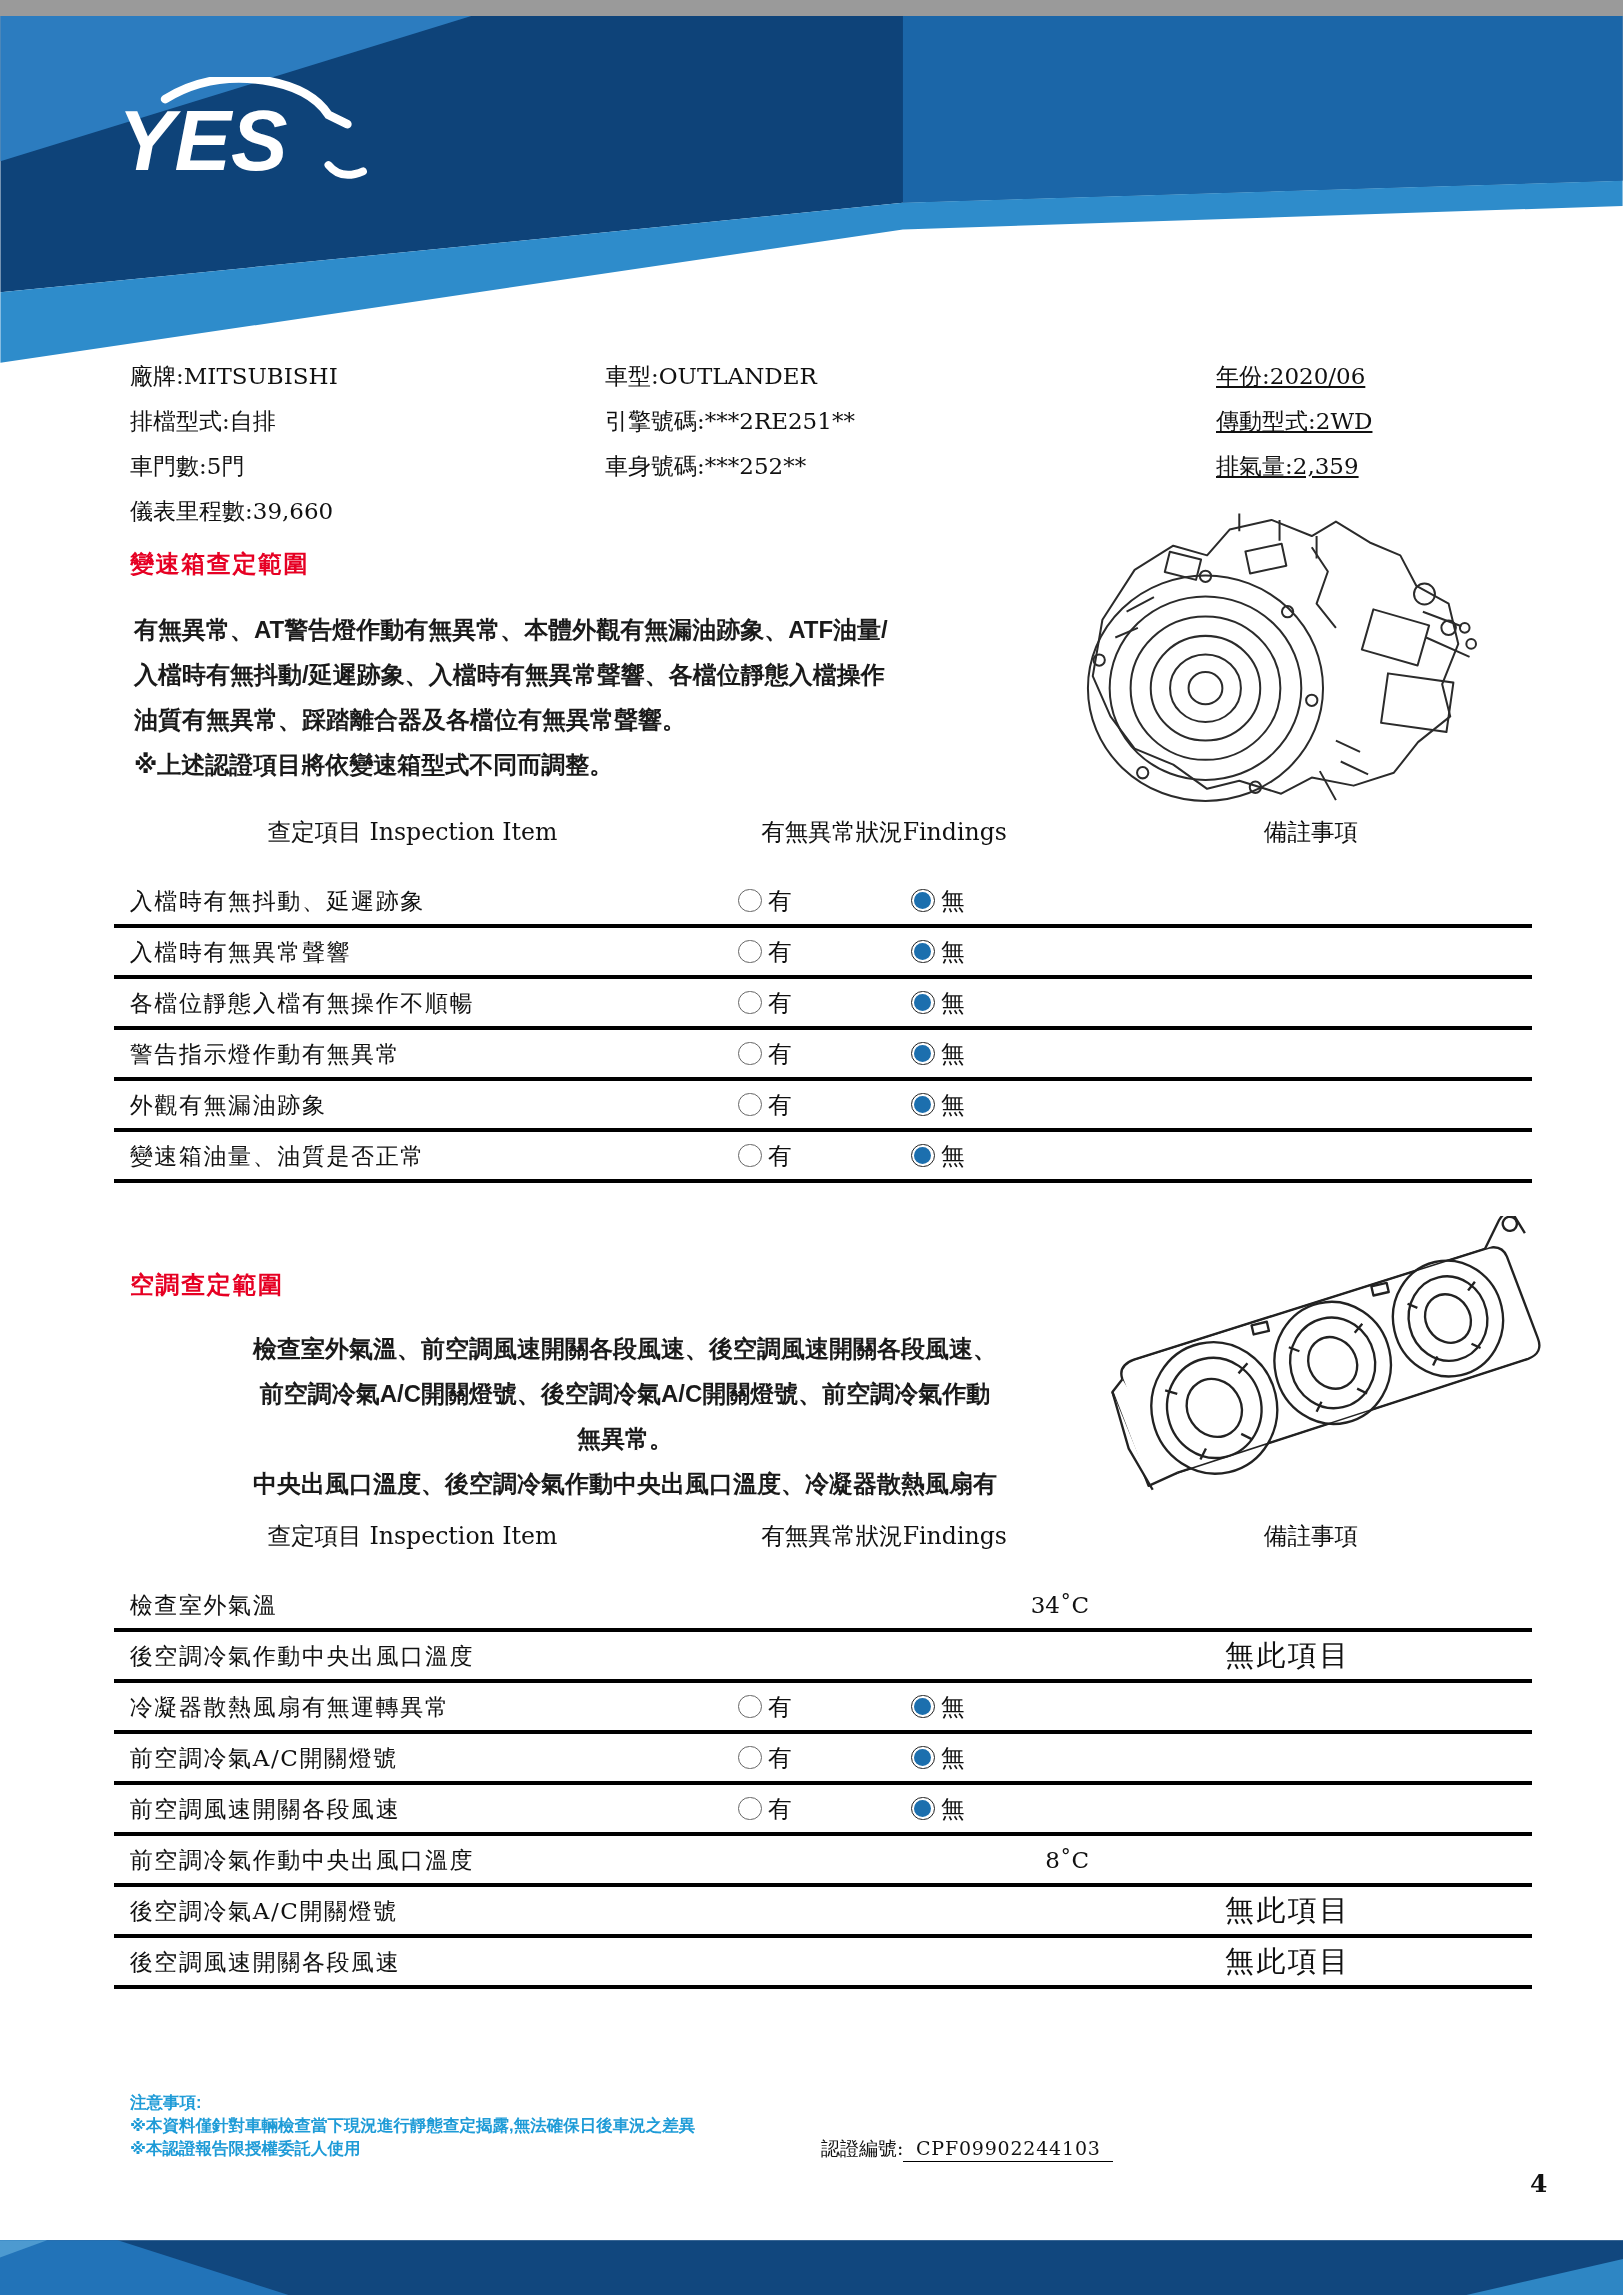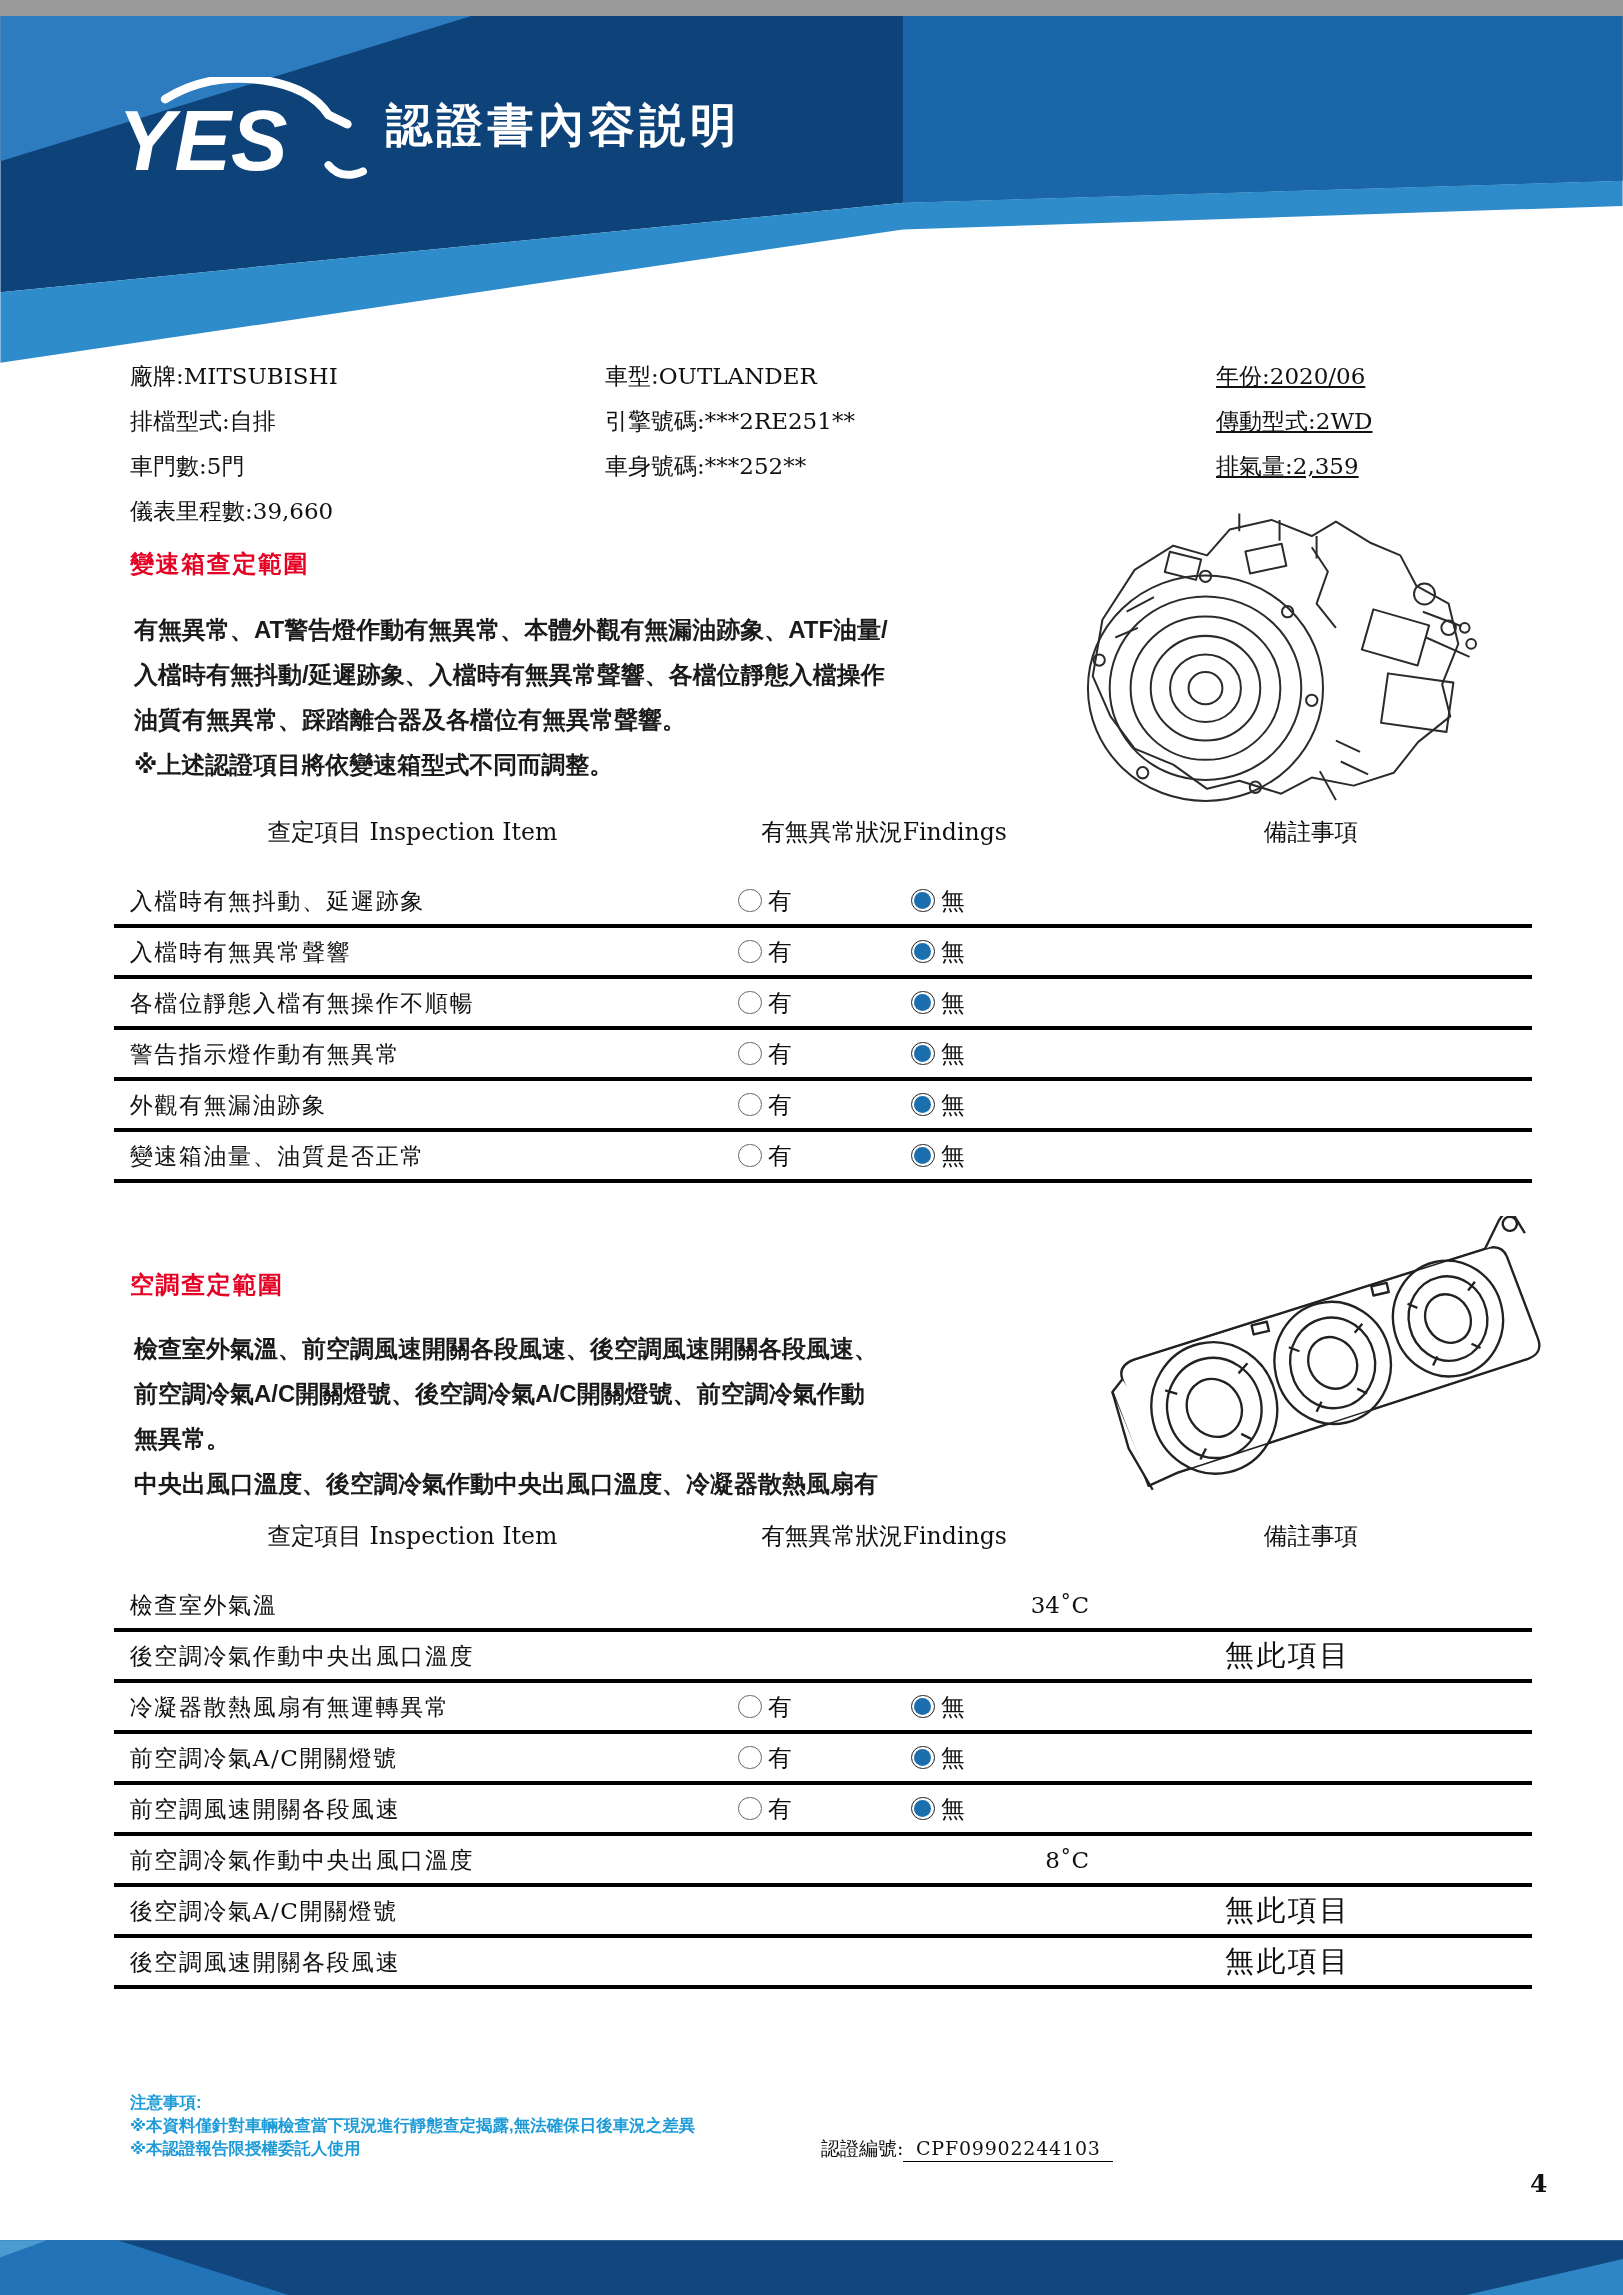--- a/index.html
+++ b/index.html
@@ -86,21 +86,20 @@
       <polygon points="0,0 600,0 0,185" fill="#2c7cbf"></polygon>
       <polygon points="0,352 1150,238 2067,210 2067,242 1150,272 0,442" fill="#2e8ccb"></polygon>
     </svg>
     <div class="logo-wrap">
       <svg viewBox="0 0 340 150" width="267" height="118">
         <path d="M60 28 Q115 -6 185 4 Q245 13 268 48 L292 60" fill="none" stroke="#ffffff" stroke-width="11" stroke-linecap="round"></path>
         <path d="M268 112 q16 20 44 8" fill="none" stroke="#ffffff" stroke-width="10" stroke-linecap="round"></path>
         <text x="0" y="118" font-family="Liberation Sans, DejaVu Sans, sans-serif" font-size="108" font-weight="bold" font-style="italic" fill="#ffffff">YES</text>
       </svg>
     </div>
-    <div class="page-title">認證書內容説明</div>
   </div>
 
   <div class="vinfo c1">
     <div>廠牌:MITSUBISHI</div>
     <div>排檔型式:自排</div>
     <div>車門數:5門</div>
     <div>儀表里程數:39,660</div>
   </div>
   <div class="vinfo c2">
     <div>車型:OUTLANDER</div>
@@ -247,21 +246,21 @@
       <span class="opt no">
           <span class="radio sel">
             <span class="dot"></span>
           </span>
           <span class="olabel">無</span>
         </span>
     </div>
   </div>
 
   <div class="sec-title" style="top:1253px;">空調查定範圍</div>
-  <div class="sec-desc" style="top:1310px;">
+  <div class="sec-desc" style="top:1310px;text-align:center;">
     <div>檢查室外氣溫、前空調風速開關各段風速、後空調風速開關各段風速、</div>
     <div>前空調冷氣A/C開關燈號、後空調冷氣A/C開關燈號、前空調冷氣作動</div>
     <div>無異常。</div>
     <div>中央出風口溫度、後空調冷氣作動中央出風口溫度、冷凝器散熱風扇有</div>
   </div>
 
   <div class="illus" style="top:1200px; left:1088px;">
     <svg viewBox="0 0 600 380" width="471" height="298">
       <g transform="rotate(-13 300 190)" stroke="#222" fill="#ffffff" stroke-width="3" stroke-linejoin="round">
         <path d="M62 268 L46 150 Q44 132 66 129 L534 92 Q556 90 559 108 L574 218 Q577 238 556 241 L88 282 Q65 284 62 268 Z"></path>

